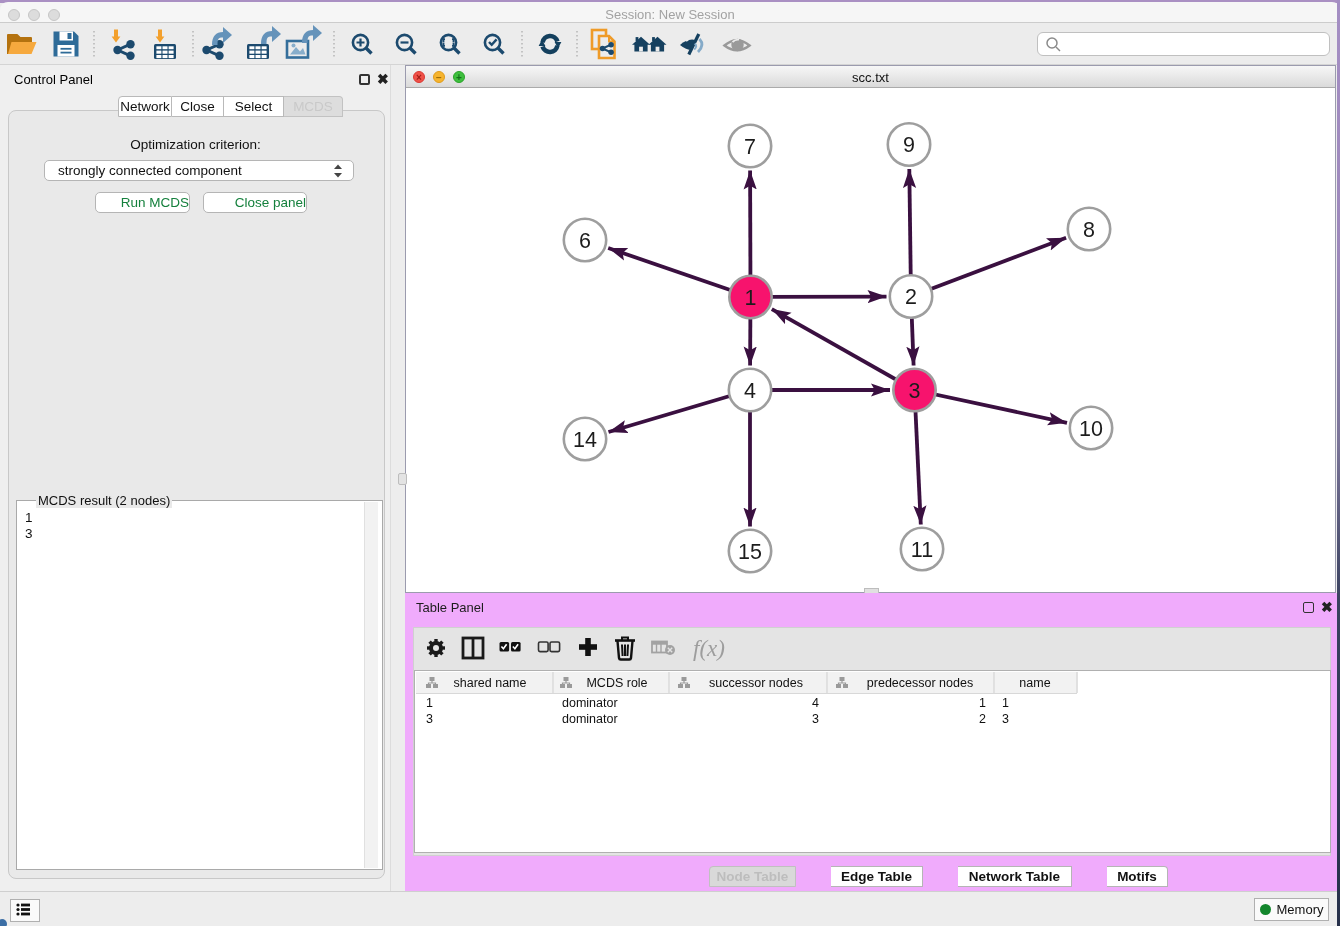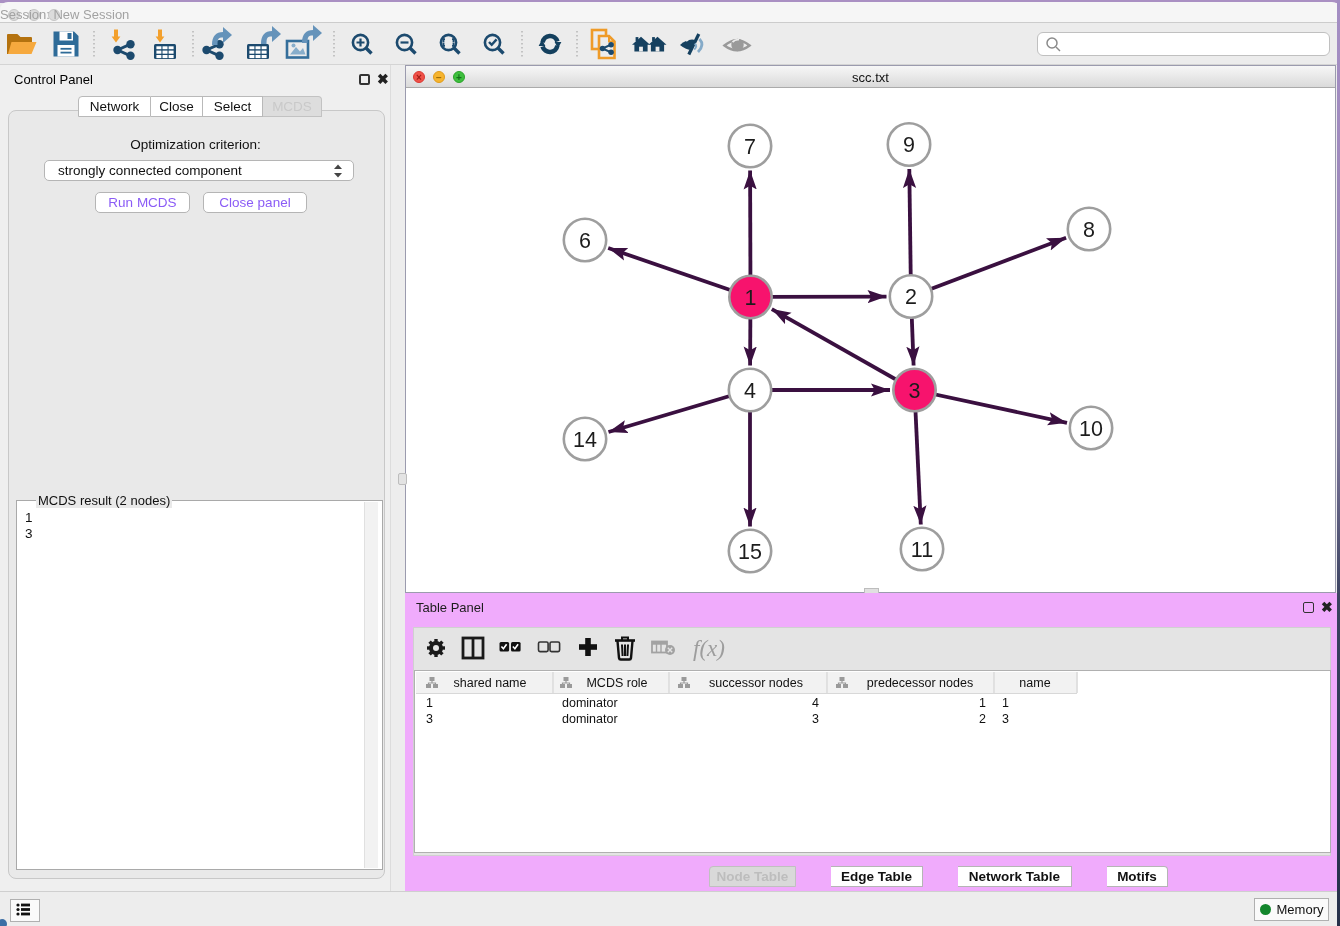--- a/index.html
+++ b/index.html
@@ -5,42 +5,42 @@
 html,body{margin:0;padding:0;}
 body{width:1340px;height:926px;overflow:hidden;position:relative;
   font-family:"Liberation Sans",sans-serif;background:#ededed;
   -webkit-font-smoothing:antialiased;}
 .abs{position:absolute;}
 #deskstrip{left:0;top:0;width:1340px;height:3px;background:#aa90c3;}
 #titlebar{left:0;top:2px;width:1340px;height:20px;background:#f6f6f6;
   border-bottom:1px solid #cccccc;border-radius:8px 8px 0 0;}
 .tl{position:absolute;top:7px;width:12px;height:12px;border-radius:50%;
   background:#dcdcdc;border:1px solid #c6c6c6;box-sizing:border-box;}
-#wintitle{left:0;top:5px;width:1340px;font-size:13px;color:#a2a2a2;}
+#wintitle{left:0;top:5px;width:1340px;text-align:center;font-size:13px;color:#a2a2a2;}
 #toolbar{left:0;top:23px;width:1340px;height:41px;background:#ececec;
   border-bottom:1px solid #d4d4d4;}
 #searchbox{left:1037px;top:9px;width:291px;height:22px;background:#ffffff;
   border:1px solid #c0c0c0;border-radius:6px;}
 
 #cpanel{left:0;top:65px;width:391px;height:826px;background:#efefef;border-right:1px solid #dcdcdc;box-sizing:border-box;}
 #cp-title{left:14px;top:7px;font-size:13px;color:#000000;}
 .float-ic{position:absolute;width:11px;height:11px;border:2px solid #333;border-radius:2px;box-sizing:border-box;}
 .x-ic{position:absolute;font-size:14px;font-weight:bold;color:#222;line-height:11px;}
 #cp-inner{left:8px;top:45px;width:375px;height:767px;background:#e9e9e9;
   border:1px solid #c8c8c8;border-radius:8px;}
 .tabrow{position:absolute;display:flex;}
 .tab{box-sizing:border-box;border:1px solid #b9b9b9;background:#fff;
   font-size:13.5px;color:#111;text-align:center;line-height:19px;height:21px;}
 .tab.sel-gray{background:#dddddd;color:#c9c9c9;border-color:#c2c2c2;}
 #optlabel{left:0px;top:72px;width:391px;text-align:center;font-size:13.5px;color:#111;}
 #selbox{left:44px;top:95px;width:310px;height:21px;background:#fff;
   border:1px solid #b5b5b5;border-radius:5px;font-size:13.5px;color:#111;
   line-height:20px;padding-left:13px;box-sizing:border-box;}
 .btn{position:absolute;background:#fff;border:1px solid #b5b5b5;border-radius:5px;
-  font-size:13.5px;color:#8b5cf6;text-align:center;box-sizing:border-box;}
+  font-size:13.5px;color:#15803d;text-align:right;box-sizing:border-box;}
 #fieldset{left:16px;top:435px;width:367px;height:370px;border:1px solid #a9a9a9;
   background:#fff;box-sizing:border-box;}
 #fieldlegend{left:36px;top:428px;background:#e9e9e9;padding:0 2px;font-size:13px;color:#111;}
 #fieldtext{left:25px;top:445px;font-size:13.5px;color:#111;line-height:16px;}
 #fieldscroll{left:364px;top:437px;width:13px;height:366px;background:#f2f2f2;border-left:1px solid #e0e0e0;}
 
 #netwin{left:405px;top:65px;width:931px;height:528px;background:#ffffff;
   border:1px solid #9b9bae;box-sizing:border-box;}
 #nettitle{left:0;top:0;width:929px;height:21px;
   background:linear-gradient(#f7f7f7,#dadada);border-bottom:1px solid #ababab;}
@@ -236,21 +236,21 @@
     </svg>
   </div>
 </div>
 
 <div id="cpanel" class="abs">
   <div id="cp-title" class="abs">Control Panel</div>
   <div class="float-ic" style="left:359px;top:9px;"></div>
   <div class="x-ic" style="left:377px;top:9px;">✖</div>
   <div id="cp-inner" class="abs"></div>
   <div class="tabrow" style="left:78px;top:31px;">
-    <div class="tab" style="width:73px;border-radius:4px 0 0 0;">Network</div>
+    <div class="tab" style="width:54px;border-radius:4px 0 0 0;margin-left:40px;">Network</div>
     <div class="tab" style="width:52px;border-left:none;">Close</div>
     <div class="tab" style="width:60px;border-left:none;">Select</div>
     <div class="tab sel-gray" style="width:59px;border-left:none;border-radius:0 4px 0 0;">MCDS</div>
   </div>
   <div id="selbox" class="abs">strongly connected component
     <svg width="14" height="16" style="position:absolute;right:8px;top:2px;">
       <path d="M3 6 L7 1.5 L11 6 Z" fill="#444"></path>
       <path d="M3 10 L7 14.5 L11 10 Z" fill="#444"></path>
     </svg>
   </div>

